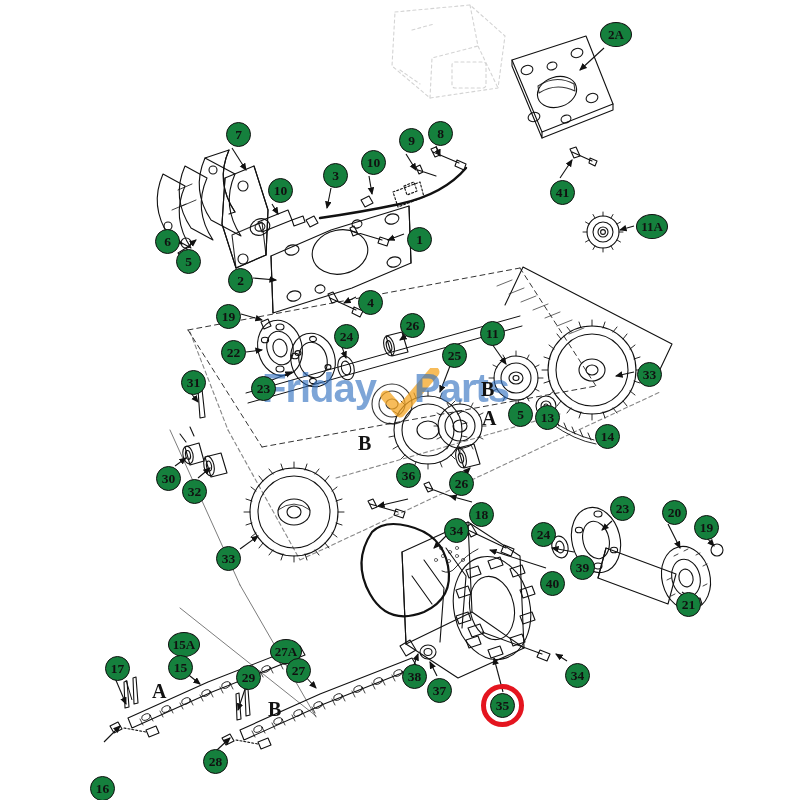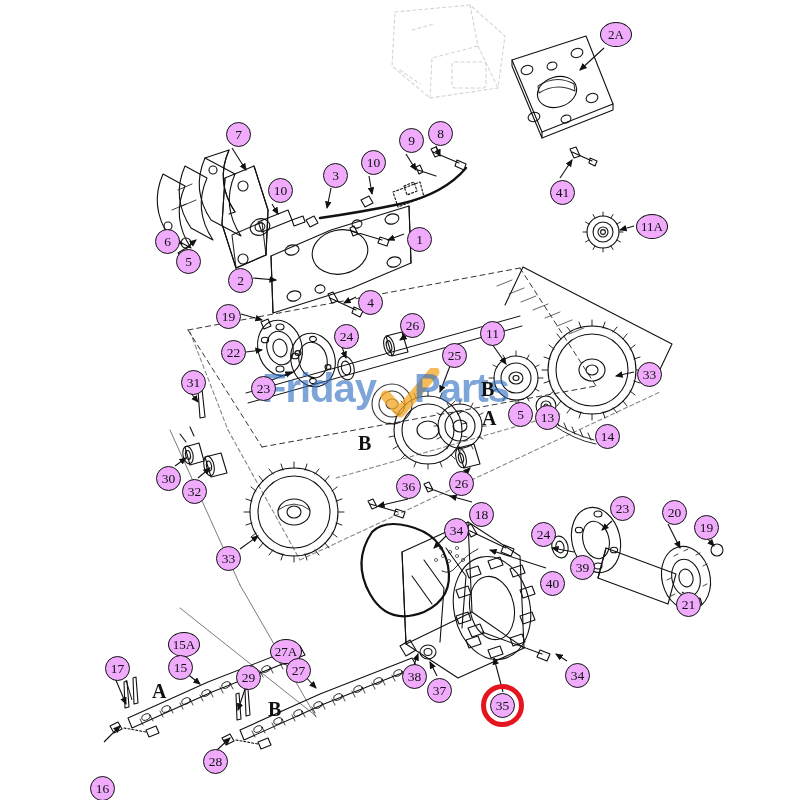--- a/index.html
+++ b/index.html
@@ -3,22 +3,22 @@
 <meta charset="utf-8">
 <style>
   html,body{margin:0;padding:0;background:#fff;}
   body{width:800px;height:800px;overflow:hidden;
        font-family:"Liberation Serif",serif;}
   #stage{position:relative;width:800px;height:800px;background:#fff;}
   svg#diagram{position:absolute;left:0;top:0;width:800px;height:800px;}
 
   
   .callout{position:absolute;border:1.6px solid #111;border-radius:50%;
-           background:#f0abfc;display:flex;align-items:center;justify-content:center;
-           font-family:"Liberation Serif",serif;font-weight:400;color:#111;
+           background:#15803d;display:flex;align-items:center;justify-content:center;
+           font-family:"Liberation Serif",serif;font-weight:700;color:#111;
            line-height:1;box-sizing:border-box;}
   .c-sm{width:25px;height:25px;font-size:13.5px;}
   .c-wide{width:32px;height:25px;border-radius:50%/50%;font-size:13px;}
 
   .redring{position:absolute;border:5px solid #e4151f;border-radius:50%;
            box-sizing:border-box;background:transparent;}
 
   .groupletter{position:absolute;font-family:"Liberation Serif",serif;
                font-weight:700;font-size:20px;color:#111;}
 
@@ -521,21 +521,21 @@
       <div class="callout c-sm" style="left: 480px; top: 321px;">11</div>
       <div class="callout c-sm" style="left: 637px; top: 362px;">33</div>
       <div class="callout c-sm" style="left: 508px; top: 402px;">5</div>
       <div class="callout c-sm" style="left: 535px; top: 405px;">13</div>
       <div class="callout c-sm" style="left: 595px; top: 424px;">14</div>
       <div class="callout c-sm" style="left: 181px; top: 370px;">31</div>
       <div class="callout c-sm" style="left: 156px; top: 466px;">30</div>
       <div class="callout c-sm" style="left: 182px; top: 479px;">32</div>
       <div class="callout c-sm" style="left: 216px; top: 546px;">33</div>
       <div class="callout c-sm" style="left: 449px; top: 471px;">26</div>
-      <div class="callout c-sm" style="left: 396px; top: 474px;">36</div>
+      <div class="callout c-sm" style="left: 396px; top: 463px;">36</div>
       <div class="callout c-sm" style="left: 469px; top: 502px;">18</div>
       <div class="callout c-sm" style="left: 444px; top: 518px;">34</div>
       <div class="callout c-sm" style="left: 610px; top: 496px;">23</div>
       <div class="callout c-sm" style="left: 531px; top: 522px;">24</div>
       <div class="callout c-sm" style="left: 662px; top: 500px;">20</div>
       <div class="callout c-sm" style="left: 694px; top: 515px;">19</div>
       <div class="callout c-sm" style="left: 570px; top: 555px;">39</div>
       <div class="callout c-sm" style="left: 540px; top: 571px;">40</div>
       <div class="callout c-sm" style="left: 676px; top: 592px;">21</div>
       <div class="callout c-sm" style="left: 402px; top: 664px;">38</div>

